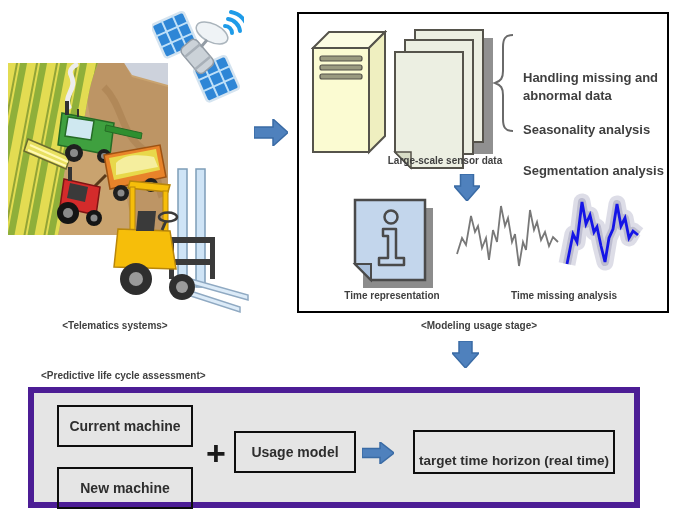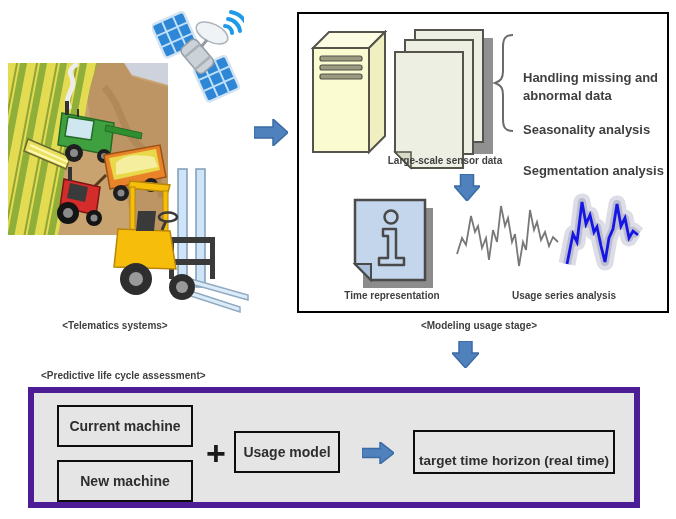--- a/index.html
+++ b/index.html
@@ -174,44 +174,44 @@
 
     <div class="abs caption center" style="left:8px; top:276px; width:170px;">Time representation</div>
 
     <svg class="abs" style="left:156px; top:168px;" width="190" height="106" viewBox="0 0 190 106">
       <polyline points="2,72 7,56 11,63 16,34 20,50 23,44 27,66 31,56 34,78 38,48 42,60 46,24 50,44 53,36 57,60 60,52 64,84 68,60 71,68 75,28 79,48 82,40 86,58 90,50 94,64 98,55 103,60" fill="none" stroke="#787878" stroke-width="1.8"></polyline>
       <polyline points="112,82 118,52 122,60 127,20 131,42 135,33 139,50 142,45 146,64 150,80 154,56 158,47 162,22 166,44 170,36 174,56 178,49 183,53" fill="none" stroke="#ABABC4" stroke-width="17" opacity="0.4" stroke-linejoin="round"></polyline>
       <polyline points="112,82 118,52 122,60 127,20 131,42 135,33 139,50 142,45 146,64 150,80 154,56 158,47 162,22 166,44 170,36 174,56 178,49 183,53" fill="none" stroke="#9B9BB8" stroke-width="8" opacity="0.5" stroke-linejoin="round"></polyline>
       <polyline points="112,82 118,52 122,60 127,20 131,42 135,33 139,50 142,45 146,64 150,80 154,56 158,47 162,22 166,44 170,36 174,56 178,49 183,53" fill="none" stroke="#1515E6" stroke-width="2.8"></polyline>
     </svg>
 
-    <div class="abs caption center" style="left:190px; top:276px; width:150px;">Usage series analysis</div>
+    <div class="abs caption center" style="left:190px; top:276px; width:150px;">Time missing analysis</div>
   </div>
 
   <div class="abs caption center" style="left:379px; top:320px; width:200px;">&lt;Modeling usage stage&gt;</div>
 
   <svg class="abs" style="left:452px; top:341px;" width="27" height="27" viewBox="0 0 27 27">
     <polygon points="7,0 20,0 20,12 27,12 13.5,27 0,12 7,12" fill="#4F81BD" stroke="#3A6BA5" stroke-width="1.5"></polygon>
   </svg>
 
   <div class="abs caption" style="left:41px; top:370px; white-space:nowrap;">&lt;Predictive life cycle assessment&gt;</div>
 
   <div class="abs green-panel" style="left:28px; top:387px; width:612px; height:121px;">
 
     <div class="abs green-inner" style="left:23px; top:12px; width:136px; height:42px;">
       <span class="lbl">Current machine</span>
     </div>
 
-    <div class="abs green-inner" style="left:23px; top:67px; width:136px; height:42px;">
+    <div class="abs green-inner" style="left:23px; top:74px; width:136px; height:42px;">
       <span class="lbl">New machine</span>
     </div>
 
     <div class="abs plus" style="left:164px; top:42px; width:36px;">+</div>
 
-    <div class="abs green-inner" style="left:200px; top:38px; width:106px; height:42px;">
+    <div class="abs green-inner" style="left:200px; top:38px; width:122px; height:42px;">
       <span class="lbl">Usage model</span>
     </div>
 
     <svg class="abs" style="left:328px; top:49px;" width="32" height="22" viewBox="0 0 32 22">
       <polygon points="0,6.5 18,6.5 18,0 32,11 18,22 18,15.5 0,15.5" fill="#4F81BD" stroke="#3A6BA5" stroke-width="1.5"></polygon>
     </svg>
 
     <div class="abs green-inner" style="left:379px; top:37px; width:202px; height:44px;">
       <span class="lbl" style="font-size:13.5px;">
         <br>

